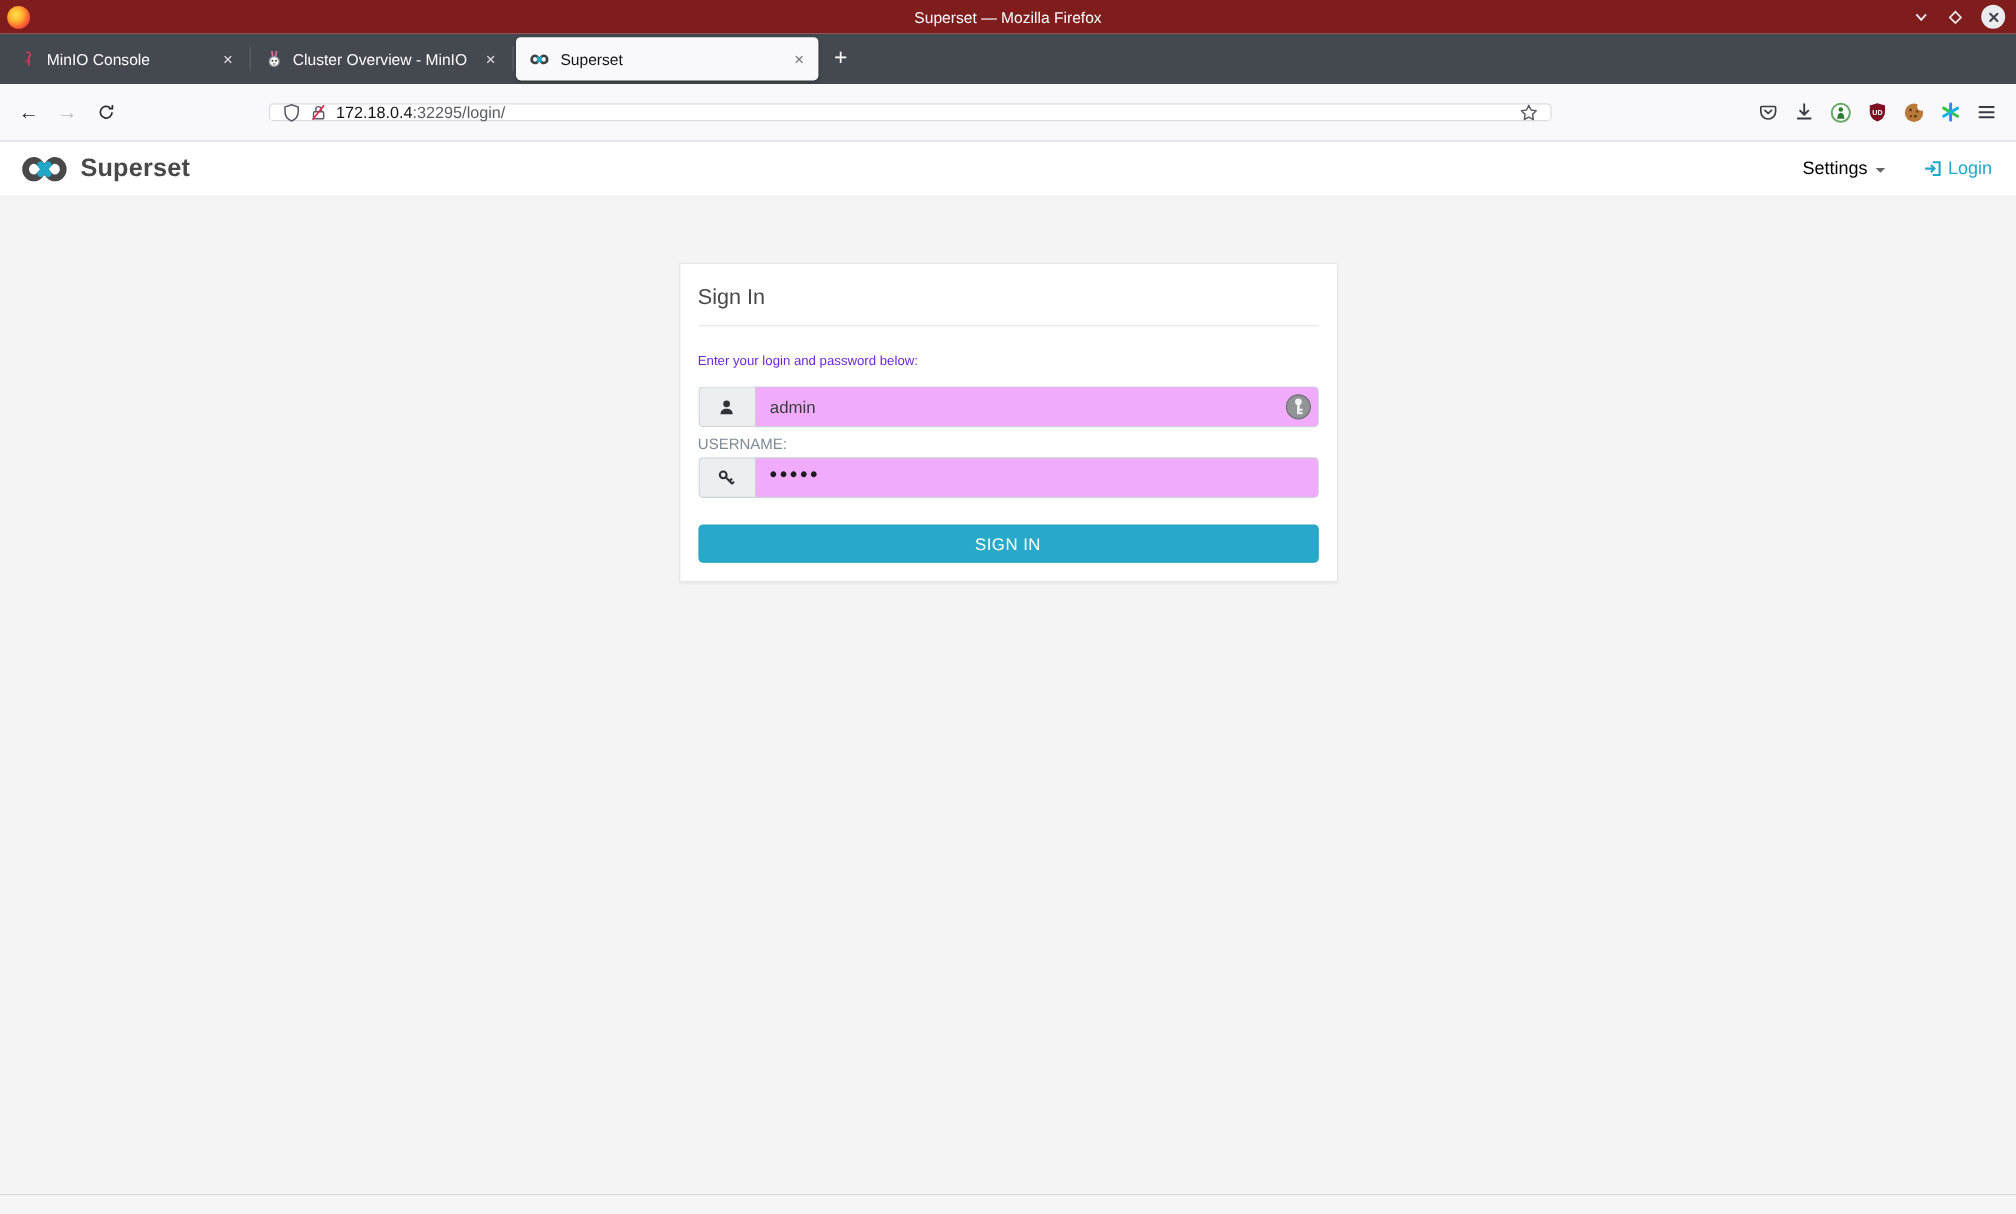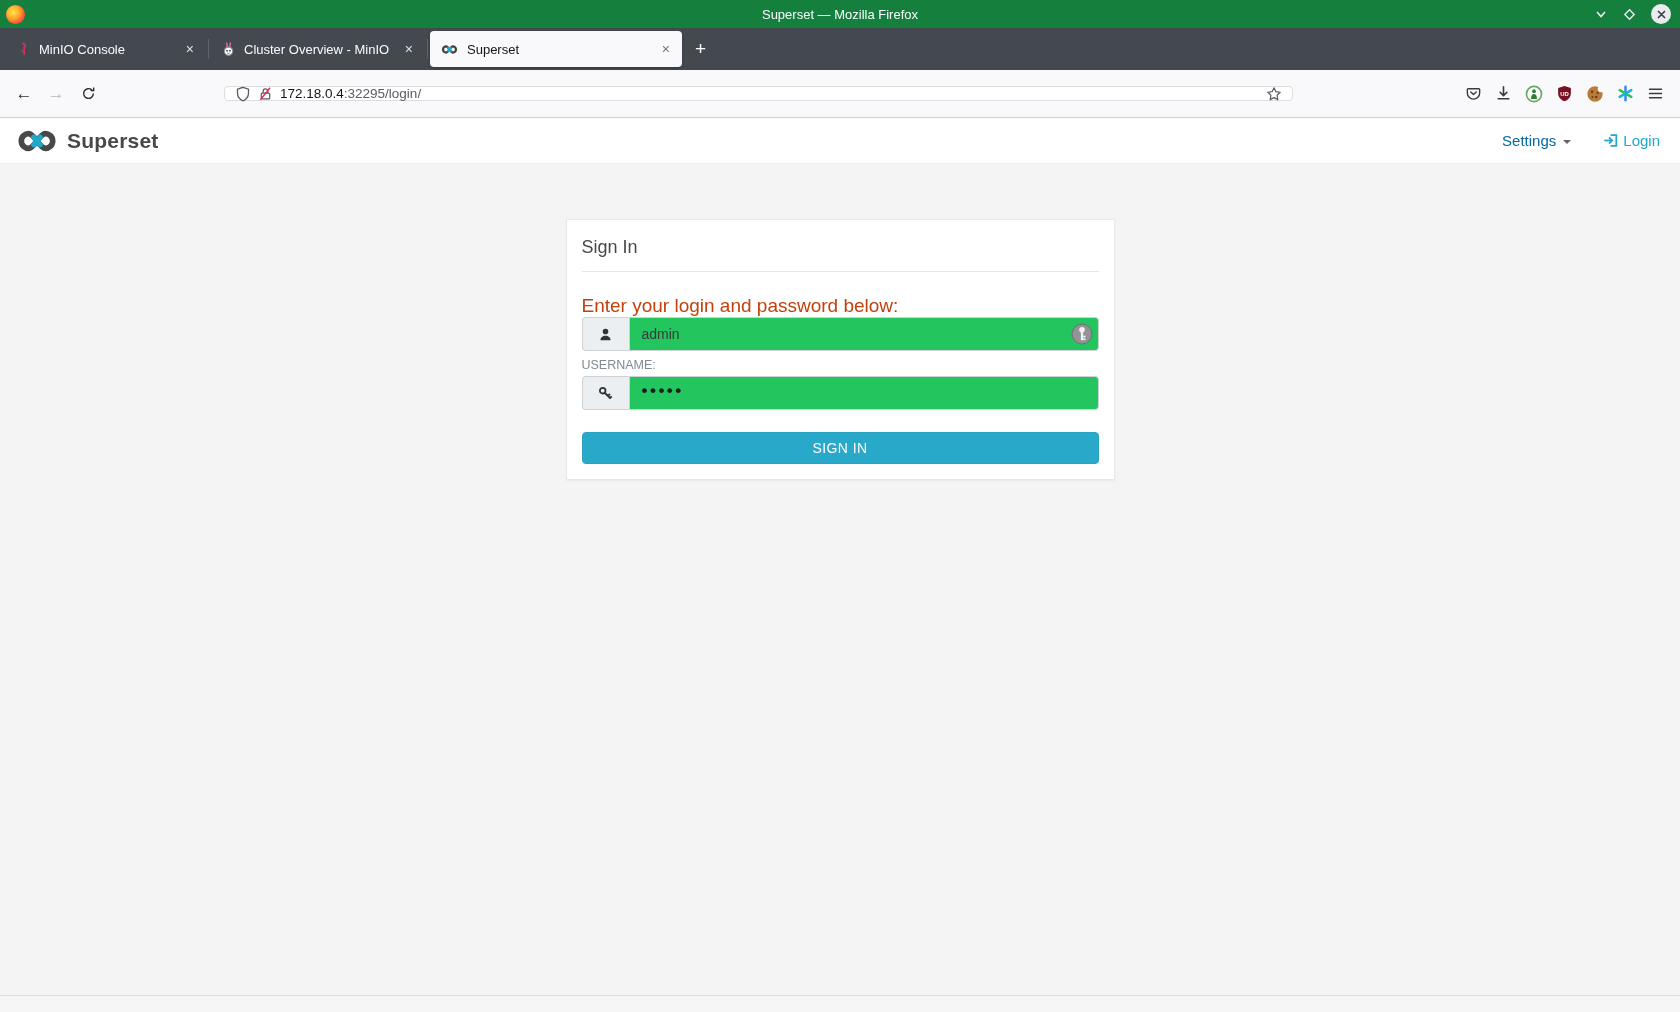--- a/index.html
+++ b/index.html
@@ -1,20 +1,20 @@
 <!DOCTYPE html>
 <html style="--accent: #1fa8c9; --button: #29a9ca;"><head>
 <meta charset="utf-8">
 <style>
   * { margin:0; padding:0; box-sizing:border-box; }
   html,body { width:1680px; height:1012px; overflow:hidden; }
   body { font-family:"Liberation Sans","DejaVu Sans",sans-serif; background:#f4f4f4; position:relative; }
 
   
-  .titlebar { height:28px; background:#15803d; display:flex; align-items:center; position:relative; }
+  .titlebar { height:28px; background:#7f1d1d; display:flex; align-items:center; position:relative; }
   .fx-logo { width:19px; height:19px; border-radius:50%; margin-left:6px; z-index:2;
     background:radial-gradient(circle at 38% 38%, #ffe14d 0%, #ffb02e 35%, #ff5a2e 65%, #d12b7c 100%); }
   .titlebar-title { position:absolute; left:0; right:0; text-align:center; color:#fbfbfe; font-size:13px; }
   .win-controls { margin-left:auto; display:flex; align-items:center; gap:15px; padding-right:9px; z-index:2; }
   .win-btn { display:flex; align-items:center; justify-content:center; }
   .close-circle { width:20px; height:20px; border-radius:50%; background:#e9ebee; display:flex; align-items:center; justify-content:center; }
 
   
   .tabbar { height:42px; background:#43494f; display:flex; align-items:center; padding-left:6px; }
   .tab { height:36px; border-radius:4px; display:flex; align-items:center; gap:8px; padding:0 10px;
@@ -36,37 +36,37 @@
   .url-text .url-dim { color:#5b5b66; }
   .url-star { margin-left:auto; display:flex; }
   .ext-icons { margin-left:auto; display:flex; align-items:center; gap:13px; padding-right:8px; }
   .ext-icons > * { display:flex; }
 
   
   .app-navbar { height:46px; background:#fff; border-bottom:1px solid #ededed; display:flex; align-items:center; padding:0 14px; }
   .brand { display:flex; align-items:center; gap:7px; }
   .brand-name { font-size:21px; font-weight:bold; color:#484848; letter-spacing:.2px; }
   .navbar-right { margin-left:auto; display:flex; align-items:center; gap:32px; padding-right:6px; }
-  .settings-menu { display:flex; align-items:center; gap:7px; color:#0369a1; font-size:15px; }
+  .settings-menu { display:flex; align-items:center; gap:7px; color:#000000; font-size:15px; }
   .caret-down { width:0; height:0; border-left:4px solid transparent; border-right:4px solid transparent; border-top:4.5px solid #666; margin-top:2px; }
   .login-link { display:flex; align-items:center; gap:4px; font-size:15px; color:var(--accent,#1fa8c9); }
 
   
   .main { height:831px; display:flex; justify-content:center; align-items:flex-start; background:#f4f4f4; }
   .card { margin-top:55px; width:549px; background:#fff; border:1px solid #e8e8e8; border-radius:1px;
           box-shadow:0 1px 2px rgba(0,0,0,.05); }
   .card-header { margin:0 15px; padding:17px 0 13px; border-bottom:1px solid #e6e6e6; }
   .card-title { font-size:18px; color:#484848; font-weight:normal; }
   .card-body { padding:23px 15px 15px; }
-  .instruction { font-size:19px; color:#c2410c; }
+  .instruction { font-size:11px; color:#6d28d9; margin-bottom:15px; }
   .field-label { font-size:12.5px; color:#7f8a93; margin-bottom:4px; }
   .input-group { display:flex; height:34px; position:relative; margin-bottom:7px; }
   .addon { width:47px; background:#eceff1; border:1px solid #ccd2d6; border-right:none; border-radius:4px 0 0 4px;
            display:flex; align-items:center; justify-content:center; }
-  .field { flex:1; border:1px solid #ccd2d6; border-radius:0 4px 4px 0; background:#22c55e; display:flex;
+  .field { flex:1; border:1px solid #ccd2d6; border-radius:0 4px 4px 0; background:#f0abfc; display:flex;
            align-items:center; padding:0 12px; font-size:14px; color:#3a3a3a; }
   .password-dots { font-size:17px; font-weight:bold; letter-spacing:2.5px; color:#1c1c1c; line-height:0; margin-top:-4px; }
   .pm-key-badge { position:absolute; right:6px; top:50%; transform:translateY(-50%); display:flex; }
   .signin-btn { margin-top:22px; width:100%; height:32px; background:var(--button,#29a9ca); border:1px solid #28a2c2;
                 border-radius:4px; color:#fff; font-size:14px; letter-spacing:.4px; display:flex; align-items:center;
                 justify-content:center; }
 
   
   .page-footer { position:absolute; left:0; bottom:0; width:100%; height:17px; background:#f6f6f6; border-top:1px solid #dcdcdc; }
 </style>

